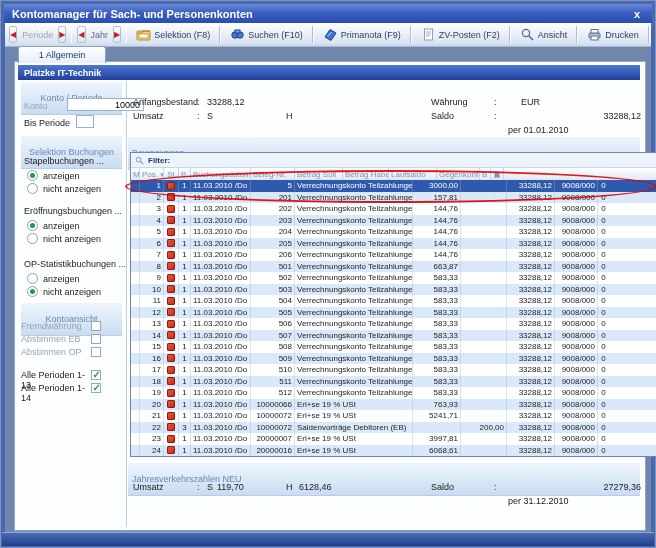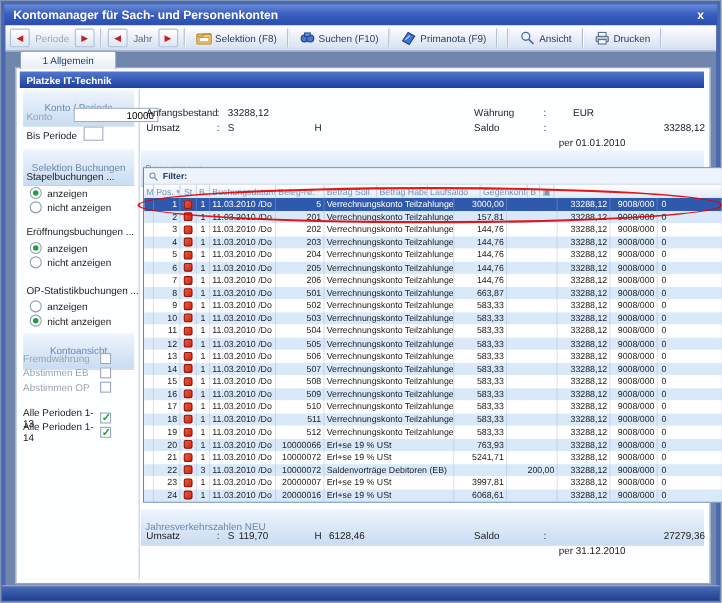--- a/index.html
+++ b/index.html
@@ -44,21 +44,21 @@
   .caption.center{justify-content:center;}
   .abs{position:absolute;z-index:4;}
   .lbl-gray{color:#9aa4b2;}
   .field{position:absolute;z-index:4;background:#fff;border:1px solid #9fb0c6;font-size:9px;
     font-family:"Liberation Sans",sans-serif;text-align:right;padding:0 3px;box-sizing:border-box;height:13px;}
   
   .radio-row{position:absolute;z-index:4;display:flex;align-items:center;gap:5px;}
   .radio{width:9px;height:9px;border:1px solid #8e9fb4;border-radius:50%;background:#fff;position:relative;}
   .radio.sel::after{content:"";position:absolute;left:2px;top:2px;width:5px;height:5px;
     border-radius:50%;background:#1f9e3d;}
-  .cb-row{position:absolute;z-index:4;display:flex;align-items:center;width:80px;justify-content:space-between;}
+  .cb-row{position:absolute;z-index:4;display:flex;width:80px;justify-content:space-between;}
   .checkbox{width:10px;height:10px;border:1px solid #98a8bc;background:#fff;position:relative;box-sizing:border-box;}
   .checkbox.checked::after{content:"\2713";position:absolute;left:0px;top:-2px;color:#1f9e3d;font-size:10px;font-weight:bold;}
   
   .grid{position:absolute;left:129px;top:151px;width:590px;height:305px;z-index:4;
     border:1px solid #6e86ac;background:#fff;box-sizing:border-box;overflow:hidden;}
   .filter-row{height:14px;background:#eef4fc;border-bottom:1px solid #c8d6e8;
     display:flex;align-items:center;gap:4px;padding-left:4px;color:#1a3a6a;font-weight:bold;font-size:8px;}
   .ghead{height:13px;display:flex;background:linear-gradient(180deg,#ffffff,#dce7f4);
     border-bottom:1px solid #a9bcd6;color:#7b93b4;font-size:8px;}
   .ghead .hcell{display:flex;align-items:center;padding:0 2px;border-right:1px solid #c8d5e6;
@@ -144,20 +144,31 @@
         <span class="tb-btn">
           <span class="tb-ico">
             <svg viewBox="0 0 15 15">
               <path d="M2 10 L7 2.5 L13 6 L8 13.5 Z" fill="#3f74d8" stroke="#1c3f8c"></path>
               <path d="M4.5 9 L8.5 5.5" stroke="#cfe0fa" stroke-width="1"></path>
             </svg>
           </span>
           <span>Primanota (F9)</span>
         </span>
         <span class="tb-sep"></span>
+        <span class="tb-btn">
+          <span class="tb-ico">
+            <svg viewBox="0 0 15 15">
+              <rect x="3.5" y="2" width="8" height="11" fill="#fff" stroke="#8aa0bc"></rect>
+              <line x1="5" y1="5" x2="10" y2="5" stroke="#9ab0c8"></line>
+              <line x1="5" y1="7" x2="10" y2="7" stroke="#9ab0c8"></line>
+              <line x1="5" y1="9" x2="8.5" y2="9" stroke="#9ab0c8"></line>
+            </svg>
+          </span>
+          <span>ZV-Posten (F2)</span>
+        </span>
         <span class="tb-sep"></span>
         <span class="tb-btn">
           <span class="tb-ico">
             <svg viewBox="0 0 15 15">
               <circle cx="6" cy="6" r="3.6" fill="#eaf2fc" stroke="#4a6aa8" stroke-width="1.2"></circle>
               <line x1="8.7" y1="8.7" x2="13" y2="13" stroke="#4a6aa8" stroke-width="1.6"></line>
             </svg>
           </span>
           <span>Ansicht</span>
         </span>

